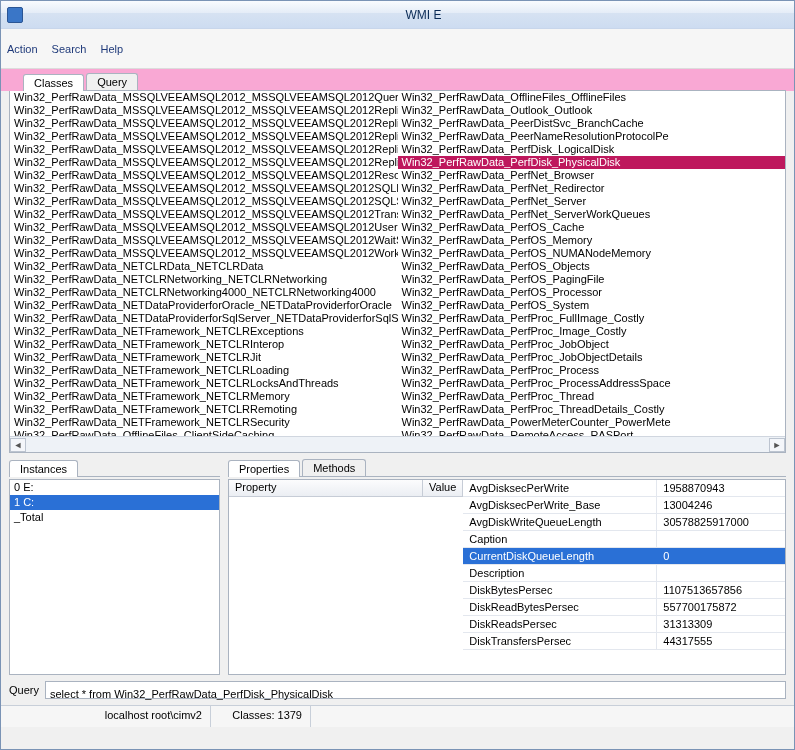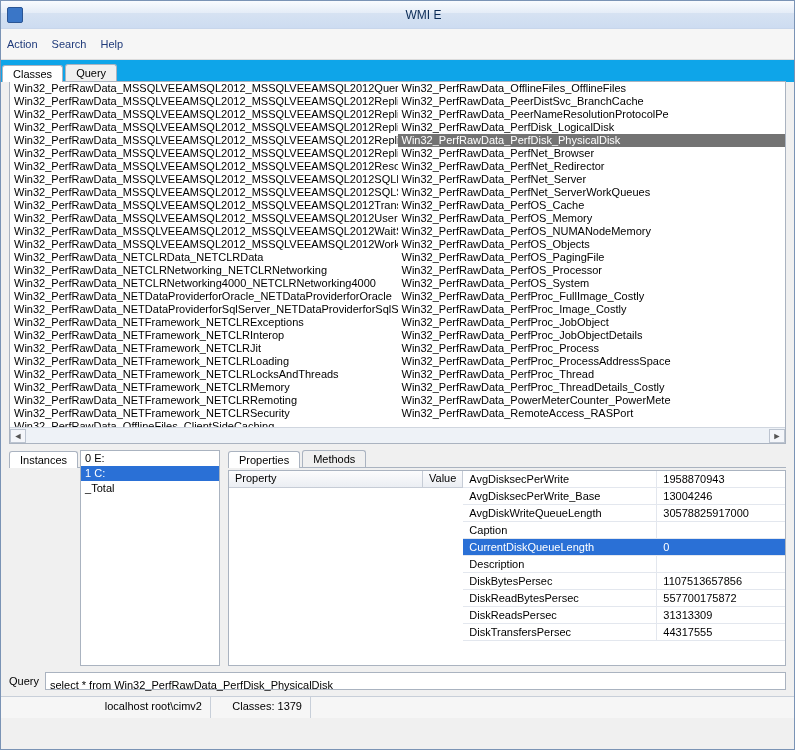--- a/index.html
+++ b/index.html
@@ -18,52 +18,52 @@
   background: linear-gradient(#f9fbfe, #e4ecf7 45%, #d6e2f2 46%, #cddcf1);
   border-bottom: 1px solid #c8d6eb;
   display: flex; align-items: center; padding: 0 6px;
 }
 .titlebar .app-icon {
   width: 16px; height: 16px; margin-right: 6px;
   background: #3a76c7; border: 1px solid #2a5594; border-radius: 2px;
 }
 .titlebar .title-text { flex: 1; text-align: center; font-size: 12px; color: #0a2a55; padding-left: 30px; }
 
-.menubar { height: 31px; background: #f6f6f6; border-bottom: 1px solid #dcdcdc; display: flex; align-items: center; padding: 0 6px; gap: 14px; }
+.menubar { height: 40px; background: #f6f6f6; border-bottom: 1px solid #dcdcdc; display: flex; align-items: center; padding: 0 6px; gap: 14px; }
 .menubar .menu-item { font-size: 11px; color: #1f3a7a; cursor: default; }
 
-.upper-tabs { padding: 4px 8px 0 1px; background: #0ea5e9; }
+.upper-tabs { padding: 4px 8px 0 22px; background: #f9a8d4; }
 .tab-row { display: flex; border-bottom: 1px solid #aab3c0; }
 .tab {
   padding: 2px 10px; font-size: 11px; border: 1px solid #aab3c0; border-bottom: none;
   margin-right: 2px; border-radius: 3px 3px 0 0; background: #f0f0f0;
 }
 .tab.active { background: #fff; position: relative; top: 1px; }
 
 .classes-pane {
   height: 362px; background: #fff; border: 1px solid #aab3c0; border-top: none;
   margin: 0 8px 6px 8px; overflow: hidden;
   position: relative;
 }
 .classes-cols { display: flex; height: calc(100% - 16px); }
 .class-col { flex: 0 0 50%; overflow: hidden; padding: 0; }
 .class-item { padding: 0 4px; line-height: 13px; white-space: nowrap; font-size: 11px; }
-.class-item.selected { background: #737373; color: #fff; }
+.class-item.selected { background: #be185d; color: #fff; }
 
 .hscroll-fake {
   position: absolute; left: 0; right: 0; bottom: 0; height: 16px;
   background: #eef2f7; border-top: 1px solid #d0d6df;
   display: flex; align-items: center;
 }
 .hscroll-fake .arrow { width: 16px; height: 14px; background: #f4f6fa; border: 1px solid #bcc4d0; display: flex; align-items: center; justify-content: center; font-size: 9px; color: #555; }
 .hscroll-fake .track { flex: 1; height: 14px; }
 
 .lower-row { display: flex; margin: 0 8px 6px 8px; gap: 8px; height: 216px; }
 
-.inst-panel { width: 211px; display: flex; flex-direction: row; }
+.inst-panel { width: 211px; display: flex; flex-direction: column; }
 .lower-tab-hdr { height: 20px; }
 .inst-list { flex: 1; background: #fff; border: 1px solid #aab3c0; overflow-y: auto; }
 .inst-item { padding: 1px 4px; font-size: 11px; line-height: 13px; }
 .inst-item.selected { background: #2a70d6; color: #fff; }
 
 .prop-panel { flex: 1; display: flex; flex-direction: column; }
 .prop-table-wrap { flex: 1; background: #fff; border: 1px solid #aab3c0; overflow: hidden; display: flex; }
 .prop-head { display: flex; height: 17px; background: linear-gradient(#fcfcfd,#ebeef3); border-bottom: 1px solid #c6ccd6; }
 .prop-head .col { padding: 1px 6px; font-size: 11px; border-right: 1px solid #c6ccd6; }
 .col.name { width: 194px; }
@@ -141,20 +141,21 @@
           <div class="class-item">Win32_PerfRawData_NETFramework_NETCLRJit</div>
           <div class="class-item">Win32_PerfRawData_NETFramework_NETCLRLoading</div>
           <div class="class-item">Win32_PerfRawData_NETFramework_NETCLRLocksAndThreads</div>
           <div class="class-item">Win32_PerfRawData_NETFramework_NETCLRMemory</div>
           <div class="class-item">Win32_PerfRawData_NETFramework_NETCLRRemoting</div>
           <div class="class-item">Win32_PerfRawData_NETFramework_NETCLRSecurity</div>
           <div class="class-item">Win32_PerfRawData_OfflineFiles_ClientSideCaching</div>
         </div>
       <div class="class-col" id="classes-right">
           <div class="class-item">Win32_PerfRawData_OfflineFiles_OfflineFiles</div>
+          <div class="class-item">Win32_PerfRawData_Outlook_Outlook</div>
           <div class="class-item">Win32_PerfRawData_PeerDistSvc_BranchCache</div>
           <div class="class-item">Win32_PerfRawData_PeerNameResolutionProtocolPe</div>
           <div class="class-item">Win32_PerfRawData_PerfDisk_LogicalDisk</div>
           <div class="class-item selected">Win32_PerfRawData_PerfDisk_PhysicalDisk</div>
           <div class="class-item">Win32_PerfRawData_PerfNet_Browser</div>
           <div class="class-item">Win32_PerfRawData_PerfNet_Redirector</div>
           <div class="class-item">Win32_PerfRawData_PerfNet_Server</div>
           <div class="class-item">Win32_PerfRawData_PerfNet_ServerWorkQueues</div>
           <div class="class-item">Win32_PerfRawData_PerfOS_Cache</div>
           <div class="class-item">Win32_PerfRawData_PerfOS_Memory</div>

